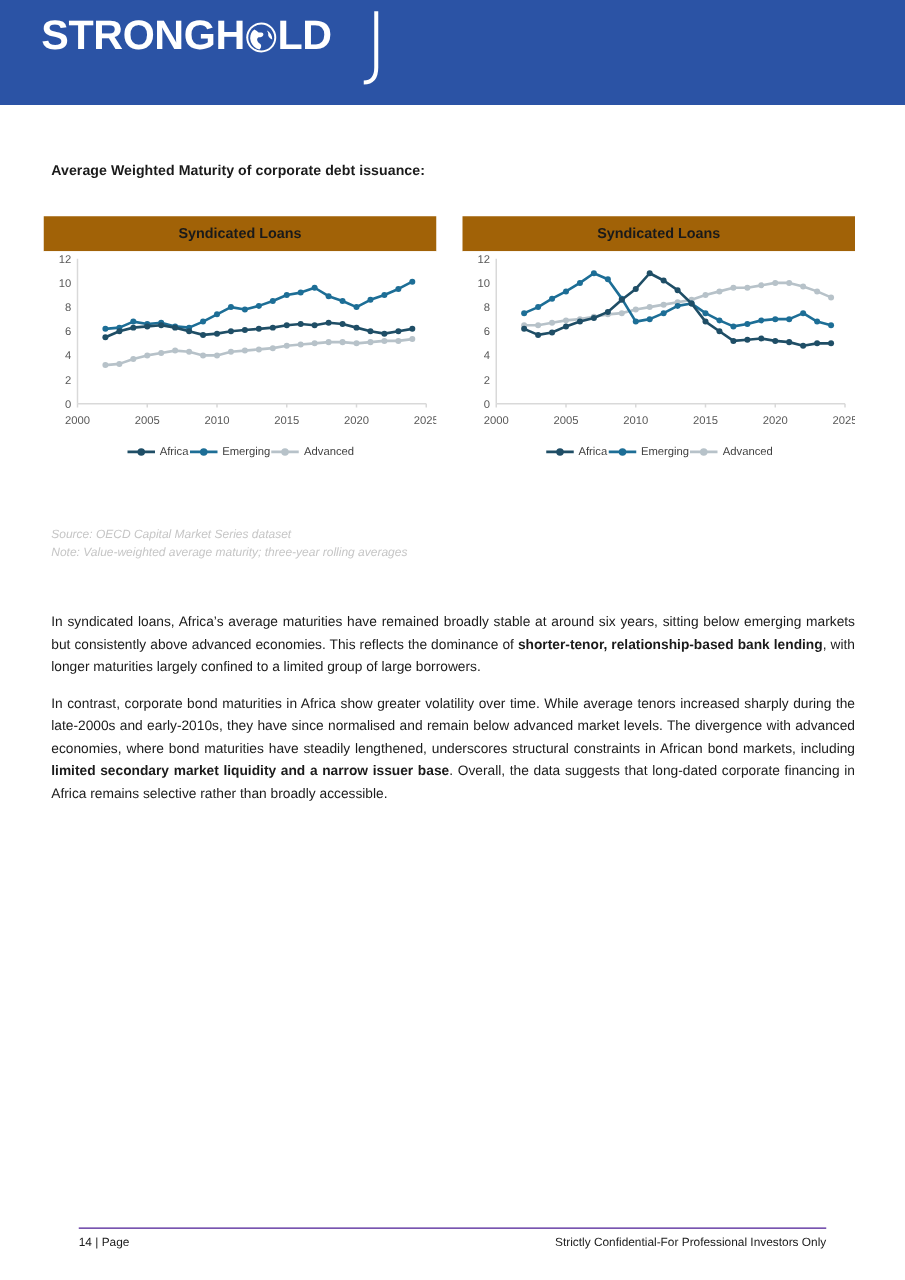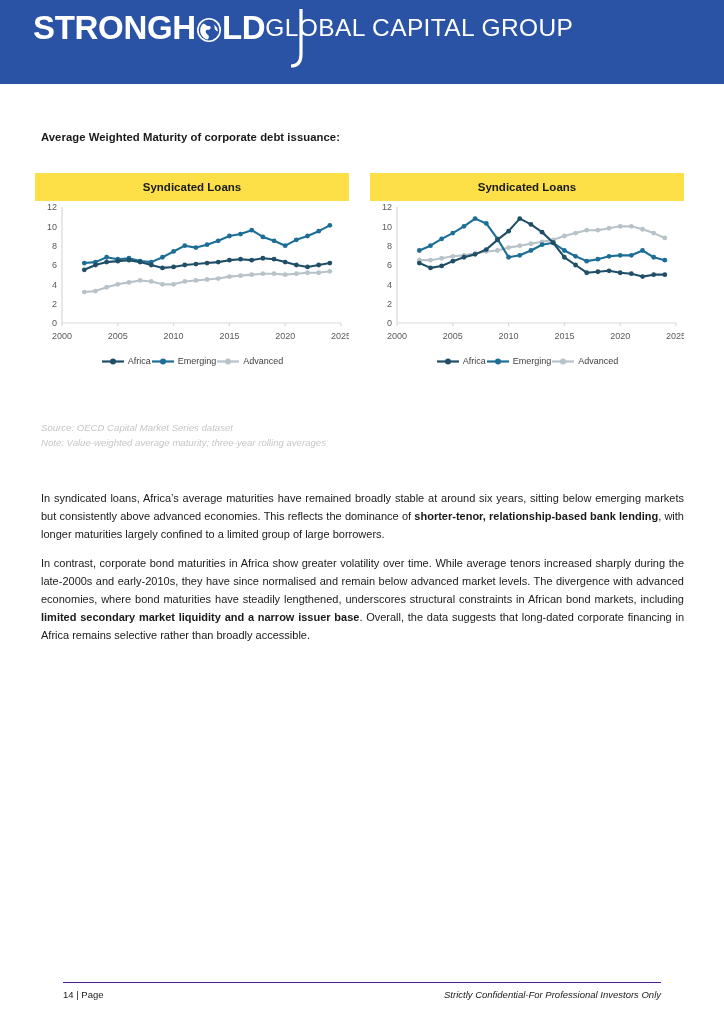--- a/index.html
+++ b/index.html
@@ -50,21 +50,21 @@
     font-size:11.3px; font-weight:bold; color:#1a1a1a;
     letter-spacing:0.05px;
   }
 
   
   .chart-panel { position:absolute; top:89px; width:314px; }
   .chart-panel.left  { left:35px; }
   .chart-panel.right { left:370px; }
 
   .chart-header {
-    height:28px; background:#fde047;
+    height:28px; background:#a16207;
     display:flex; align-items:center; justify-content:center;
     font-size:11.5px; font-weight:bold; color:#1a1a1a;
   }
   .chart-body { position:relative; height:150px; background:#ffffff; }
   .chart-svg  { display:block; }
 
   .chart-legend {
     display:flex; align-items:center; justify-content:center;
     margin-top:5px;
   }
@@ -88,42 +88,41 @@
   }
   .body-copy b { font-weight:bold; }
 
   
   .footer {
     position:absolute; left:63px; top:898px; width:598px;
     border-top:1px solid #4c1d95; padding-top:6px;
     display:flex; justify-content:space-between; align-items:baseline;
   }
   .footer-left  { font-size:9.5px; color:#1a1a1a; }
-  .footer-right { font-size:9.5px; font-style:italic; color:#1a1a1a; }
+  .footer-right { font-size:9.5px; color:#1a1a1a; }
 
   .axis-text { font-size:9px; fill:#595959; font-family:"Liberation Sans", sans-serif; }
 </style>
 </head>
 <body>
 
 <div class="header">
   <div class="logo-wrap">
     <div class="logo-row1">
       <span>STRONGH</span>
       <span class="globe">
         <svg width="26" height="26" viewBox="0 0 26 26">
           <circle cx="13" cy="13" r="12" fill="#ffffff"></circle>
           <circle cx="13" cy="13" r="10.4" fill="#2b53a5"></circle>
           <path d="M7.5 6.5 C10 7.5 10.5 9.5 12.5 9 C14.5 8.5 15.5 10.5 14 12 C12.5 13.5 11 12 10 13.5 C9 15 10.5 17 12 18 C13.5 19 13 21.5 11.5 22.6 C8 21.8 4.6 18.4 4.2 14.2 C3.9 10.9 5.3 8 7.5 6.5 Z" fill="#ffffff"></path>
           <path d="M17.8 7.4 C20.3 9 21.9 11.6 21.8 14.6 C20.6 14 19.4 13.2 18.8 12 C18.2 10.8 19 9.6 18.2 8.6 C17.8 8.1 17.7 7.7 17.8 7.4 Z" fill="#ffffff"></path>
         </svg>
       </span>
       <span>LD</span>
     </div>
-    <div class="logo-row2">GLOBAL CAPITAL GROUP</div>
   </div>
   <svg class="hook" viewBox="0 0 46 66">
     <path d="M10 0 L10 45 Q10 57 0 57 L-36 57" fill="none" stroke="#ffffff" stroke-width="3.2" stroke-linecap="round"></path>
   </svg>
 </div>
 
 <div class="page">
 
   <div class="section-title">Average Weighted Maturity of corporate debt issuance:</div>
 

